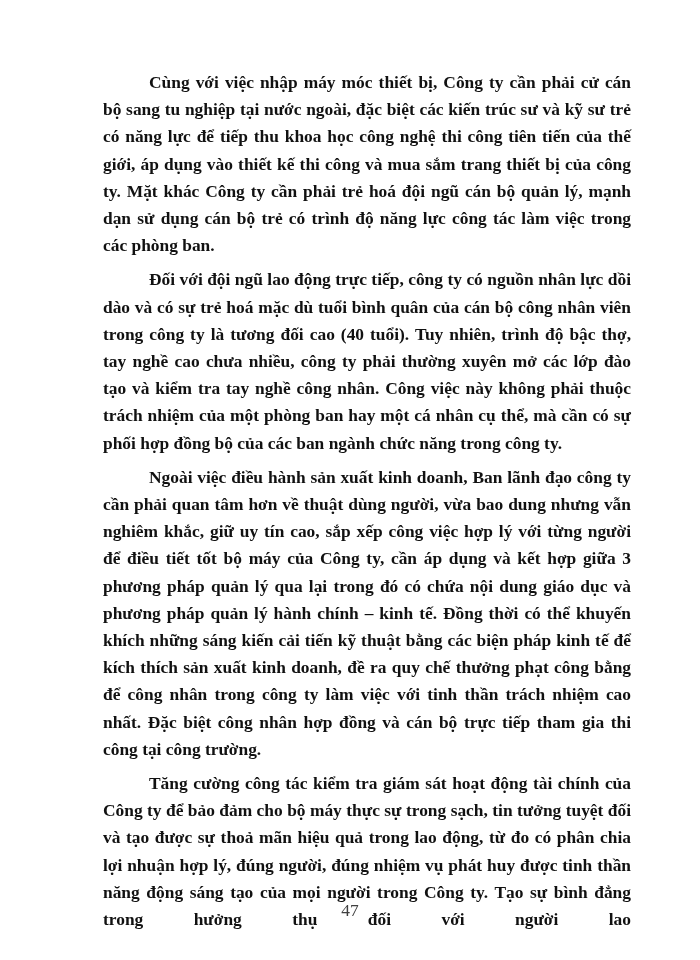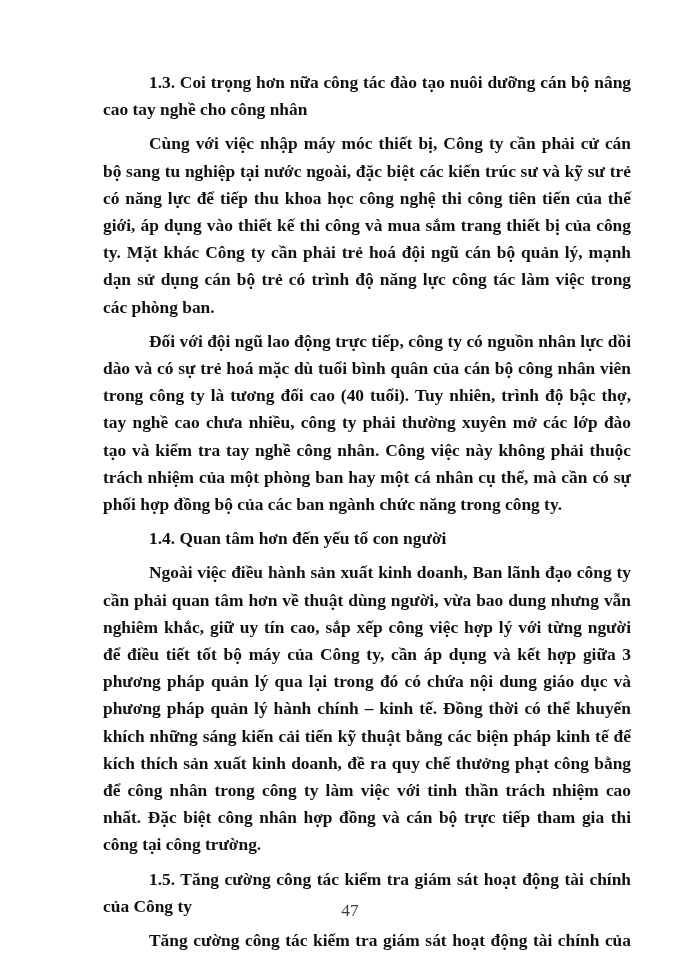--- a/index.html
+++ b/index.html
@@ -36,24 +36,21 @@
     text-align: center;
     font-family: "Liberation Serif", serif;
     font-size: 17.4px;
     color: #404040;
   }
 </style>
 </head>
 <body>
 
 <div class="page">
-  <h3>1.3. Coi trọng hơn nữa công tác đào tạo nuôi dưỡng cán bộ nâng cao tay nghề cho công nhân</h3>
   <p>Cùng với việc nhập máy móc thiết bị, Công ty cần phải cử cán bộ sang tu nghiệp tại nước ngoài, đặc biệt các kiến trúc sư và kỹ sư trẻ có năng lực để tiếp thu khoa học công nghệ thi công tiên tiến của thế giới, áp dụng vào thiết kế thi công và mua sắm trang thiết bị của công ty. Mặt khác Công ty cần phải trẻ hoá đội ngũ cán bộ quản lý, mạnh dạn sử dụng cán bộ trẻ có trình độ năng lực công tác làm việc trong các phòng ban.</p>
   <p>Đối với đội ngũ lao động trực tiếp, công ty có nguồn nhân lực dồi dào và có sự trẻ hoá mặc dù tuổi bình quân của cán bộ công nhân viên trong công ty là tương đối cao (40 tuổi). Tuy nhiên, trình độ bậc thợ, tay nghề cao chưa nhiều, công ty phải thường xuyên mở các lớp đào tạo và kiểm tra tay nghề công nhân. Công việc này không phải thuộc trách nhiệm của một phòng ban hay một cá nhân cụ thể, mà cần có sự phối hợp đồng bộ của các ban ngành chức năng trong công ty.</p>
 
-  <h3>1.4. Quan tâm hơn đến yếu tố con người</h3>
   <p>Ngoài việc điều hành sản xuất kinh doanh, Ban lãnh đạo công ty cần phải quan tâm hơn về thuật dùng người, vừa bao dung nhưng vẫn nghiêm khắc, giữ uy tín cao, sắp xếp công việc hợp lý với từng người để điều tiết tốt bộ máy của Công ty, cần áp dụng và kết hợp giữa 3 phương pháp quản lý qua lại trong đó có chứa nội dung giáo dục và phương pháp quản lý hành chính – kinh tế. Đồng thời có thể khuyến khích những sáng kiến cải tiến kỹ thuật bằng các biện pháp kinh tế để kích thích sản xuất kinh doanh, đề ra quy chế thưởng phạt công bằng để công nhân trong công ty làm việc với tinh thần trách nhiệm cao nhất. Đặc biệt công nhân hợp đồng và cán bộ trực tiếp tham gia thi công tại công trường.</p>
 
-  <h3>1.5. Tăng cường công tác kiểm tra giám sát hoạt động tài chính của Công ty</h3>
   <p style="text-align-last: justify;">Tăng cường công tác kiểm tra giám sát hoạt động tài chính của Công ty để bảo đảm cho bộ máy thực sự trong sạch, tin tưởng tuyệt đối và tạo được sự thoả mãn hiệu quả trong lao động, từ đo có phân chia lợi nhuận hợp lý, đúng người, đúng nhiệm vụ phát huy được tinh thần năng động sáng tạo của mọi người trong Công ty. Tạo sự bình đẳng trong hưởng thụ đối với người lao</p>
 </div>
 
 <div class="page-number">47</div>
 
 </body></html>

